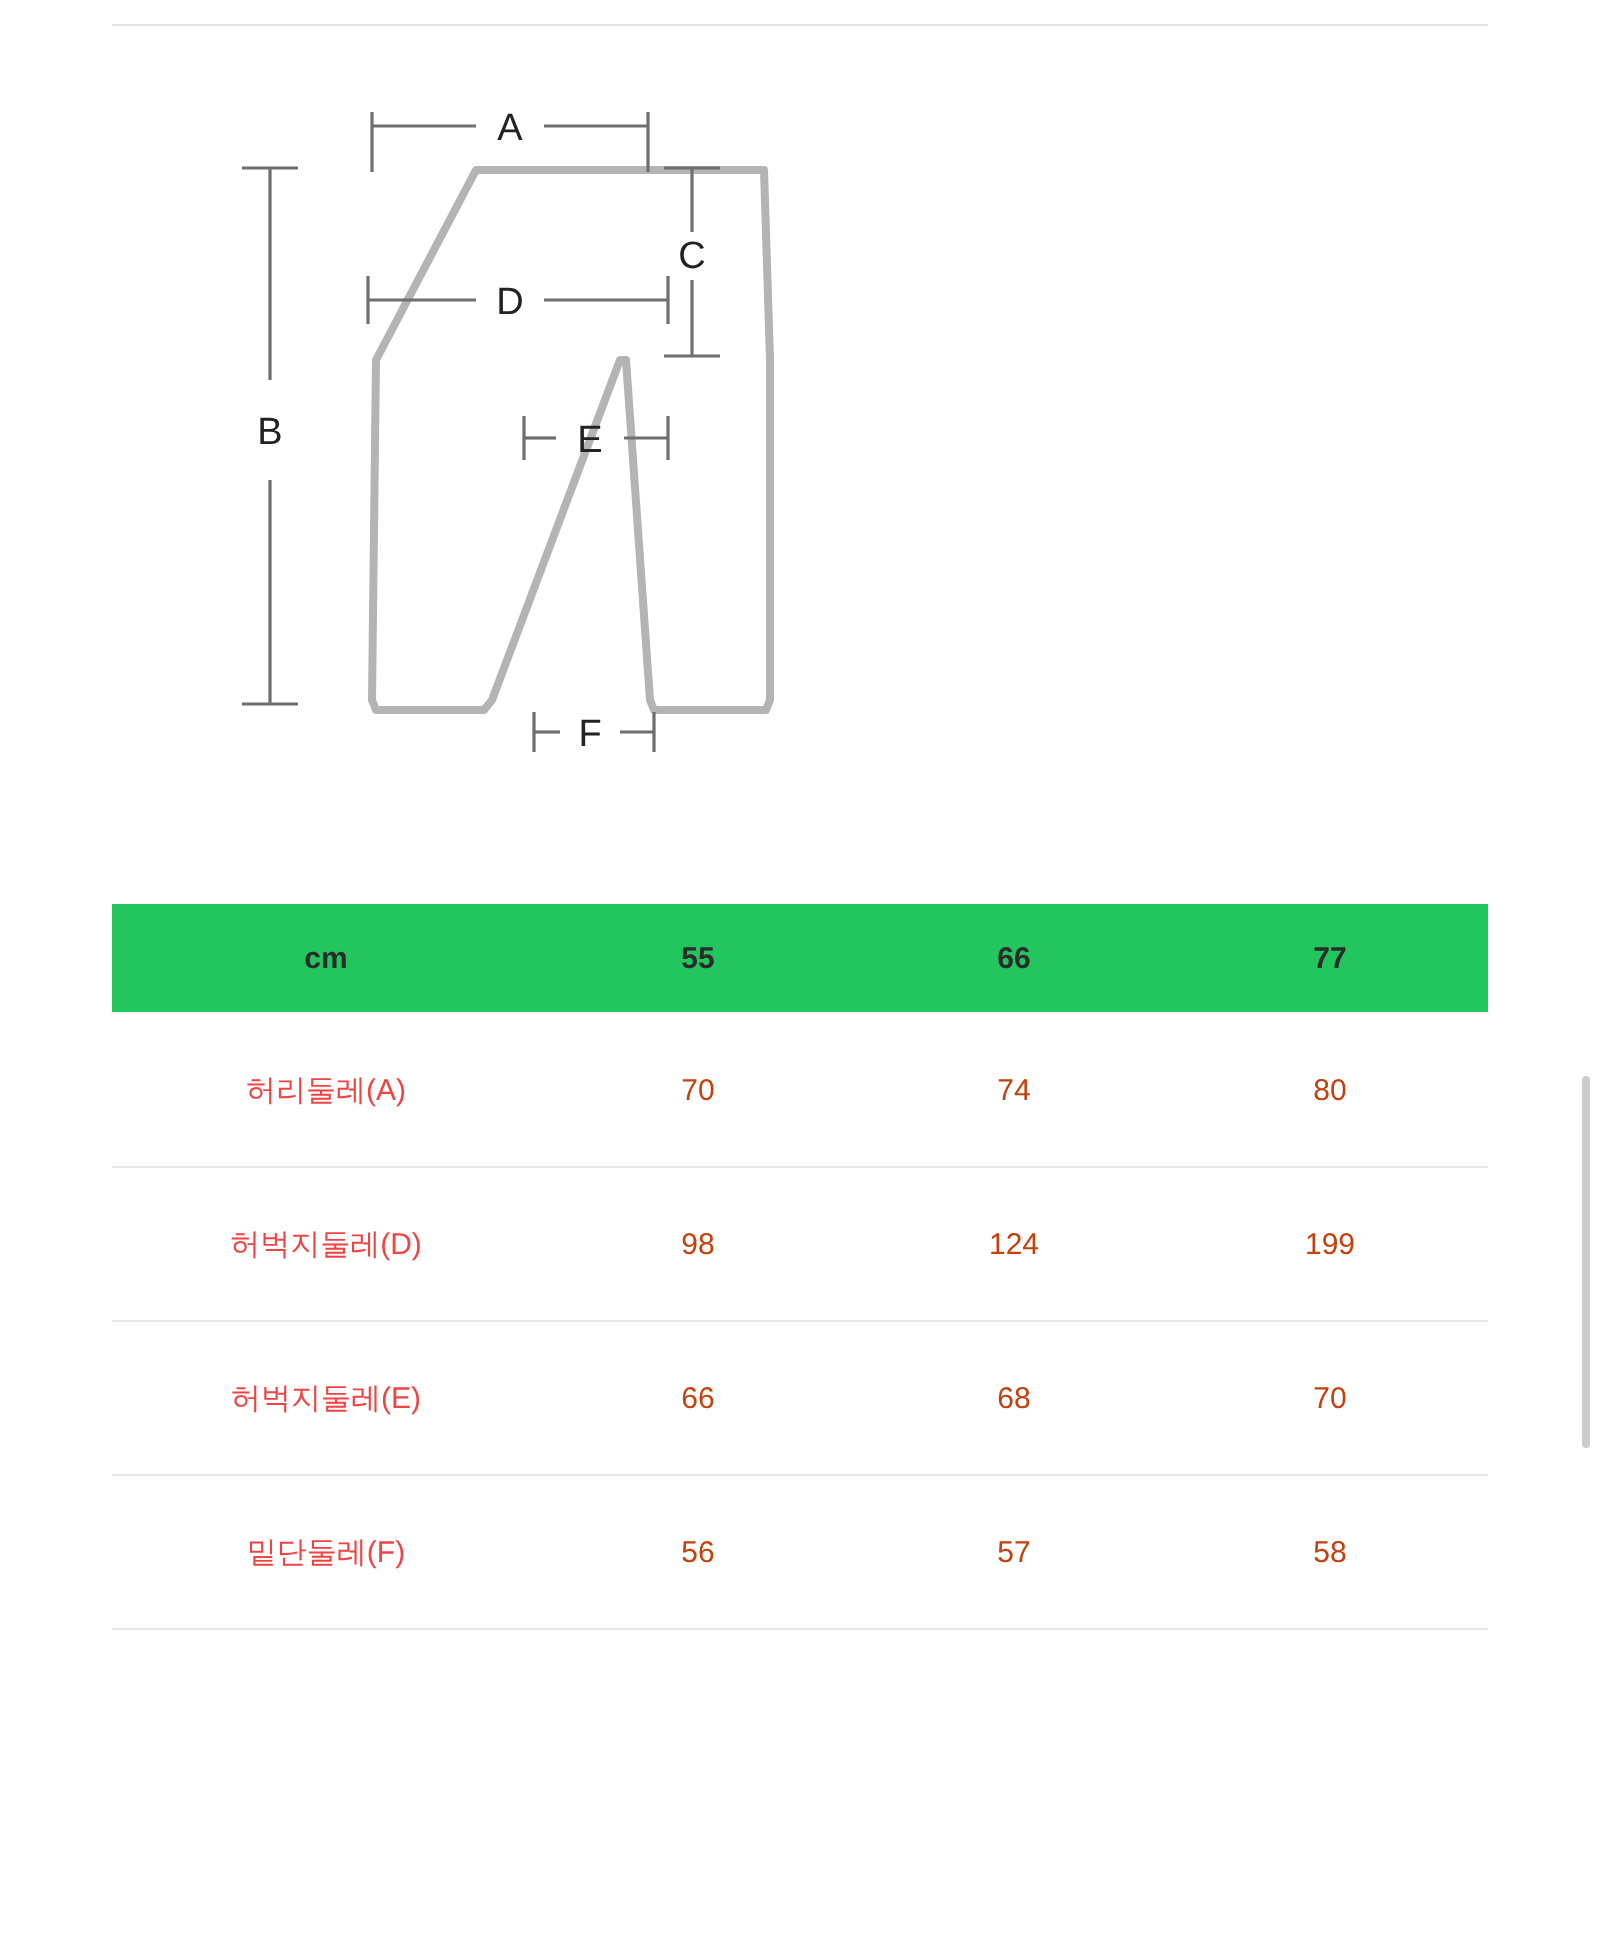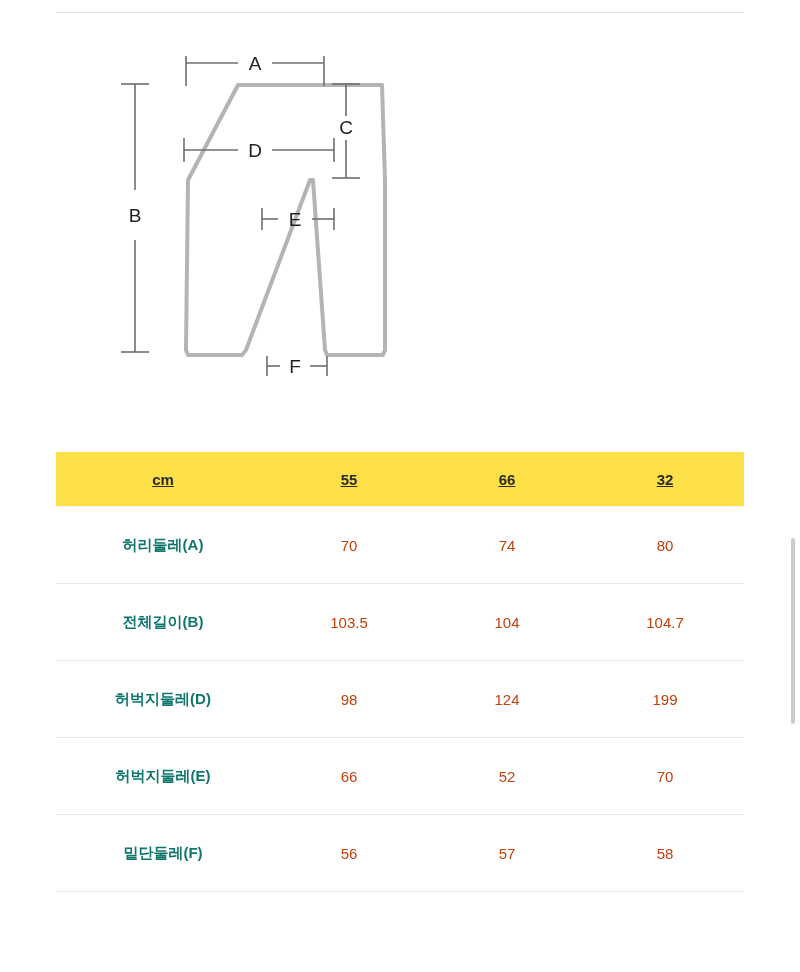--- a/index.html
+++ b/index.html
@@ -60,30 +60,29 @@
   .size-table td {
     text-align: center;
     font-size: 15px;
     font-weight: normal;
     color: #c2410c;
     height: 76px;
     padding: 0;
     border-bottom: 1px solid #e8e8e8;
   }
   .size-table thead th {
-    background: #fde047;
+    background: #22c55e;
     font-weight: bold;
     color: #2b2b2b;
     height: 54px;
     border-bottom: 1px solid #f5f5f5;
-    text-decoration: underline;
   }
   .size-table tbody td.row-head {
-    font-weight: bold;
-    color: #0f766e;
+    font-weight: normal;
+    color: #ef4444;
   }
   .col-label { width: 214px; }
   .col-size  { width: 158px; }
 
   
   .scrollbar-track {
     position: absolute;
     top: 0;
     right: 2px;
     width: 6px;
@@ -177,46 +176,40 @@
       <text class="dim-label" x="175" y="343" text-anchor="middle">F</text>
     </svg>
   </div>
 
   <table class="size-table">
     <thead>
       <tr>
         <th class="col-label">cm</th>
         <th class="col-size">55</th>
         <th class="col-size">66</th>
-        <th class="col-size">32</th>
+        <th class="col-size">77</th>
       </tr>
     </thead>
     <tbody>
       <tr>
         <td class="row-head">허리둘레(A)</td>
         <td>70</td>
         <td>74</td>
         <td>80</td>
       </tr>
       <tr>
-        <td class="row-head">전체길이(B)</td>
-        <td>103.5</td>
-        <td>104</td>
-        <td>104.7</td>
-      </tr>
-      <tr>
         <td class="row-head">허벅지둘레(D)</td>
         <td>98</td>
         <td>124</td>
         <td>199</td>
       </tr>
       <tr>
         <td class="row-head">허벅지둘레(E)</td>
         <td>66</td>
-        <td>52</td>
+        <td>68</td>
         <td>70</td>
       </tr>
       <tr>
         <td class="row-head">밑단둘레(F)</td>
         <td>56</td>
         <td>57</td>
         <td>58</td>
       </tr>
     </tbody>
   </table>

